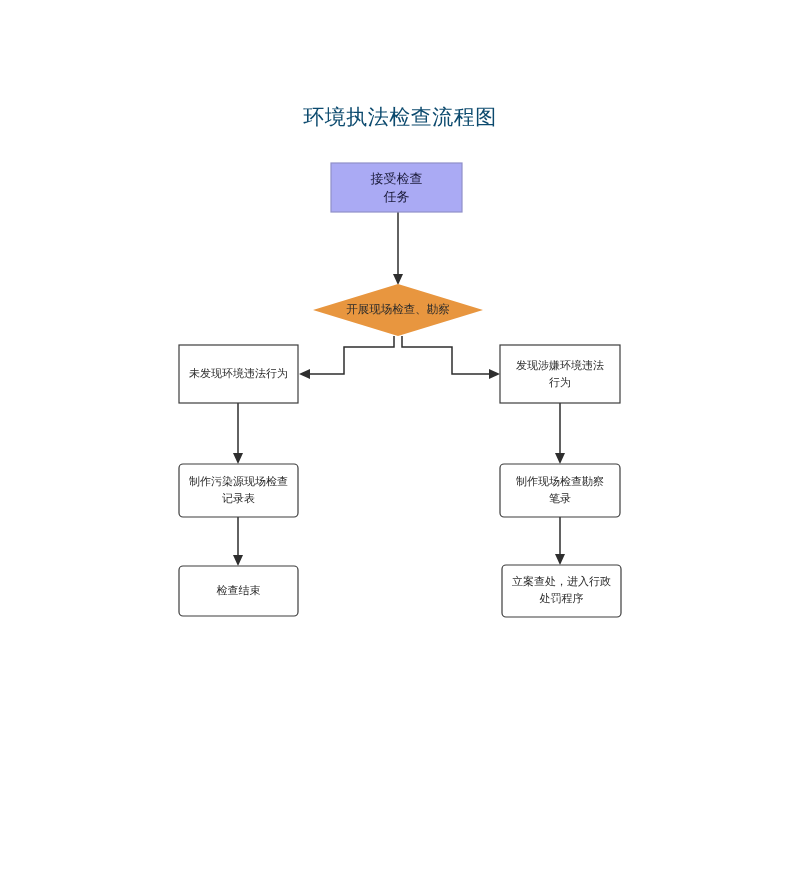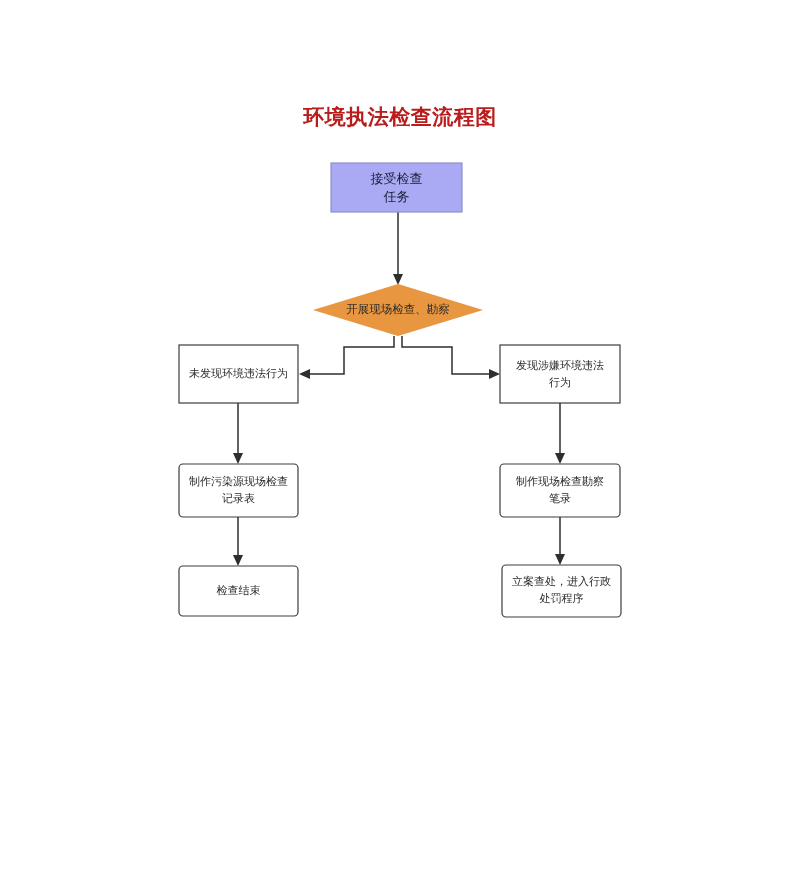--- a/index.html
+++ b/index.html
@@ -21,23 +21,23 @@
     height: 870px;
     background: #ffffff;
   }
   #chart-title {
     position: absolute;
     left: 0;
     top: 104px;
     width: 800px;
     text-align: center;
     font-size: 21px;
-    font-weight: bold;
+    font-weight: normal;
     letter-spacing: 0.5px;
-    color: #b91c1c;
+    color: #0c4a6e;
     line-height: 26px;
   }
   svg#flow {
     position: absolute;
     left: 0;
     top: 0;
     width: 800px;
     height: 870px;
     display: block;
   }

